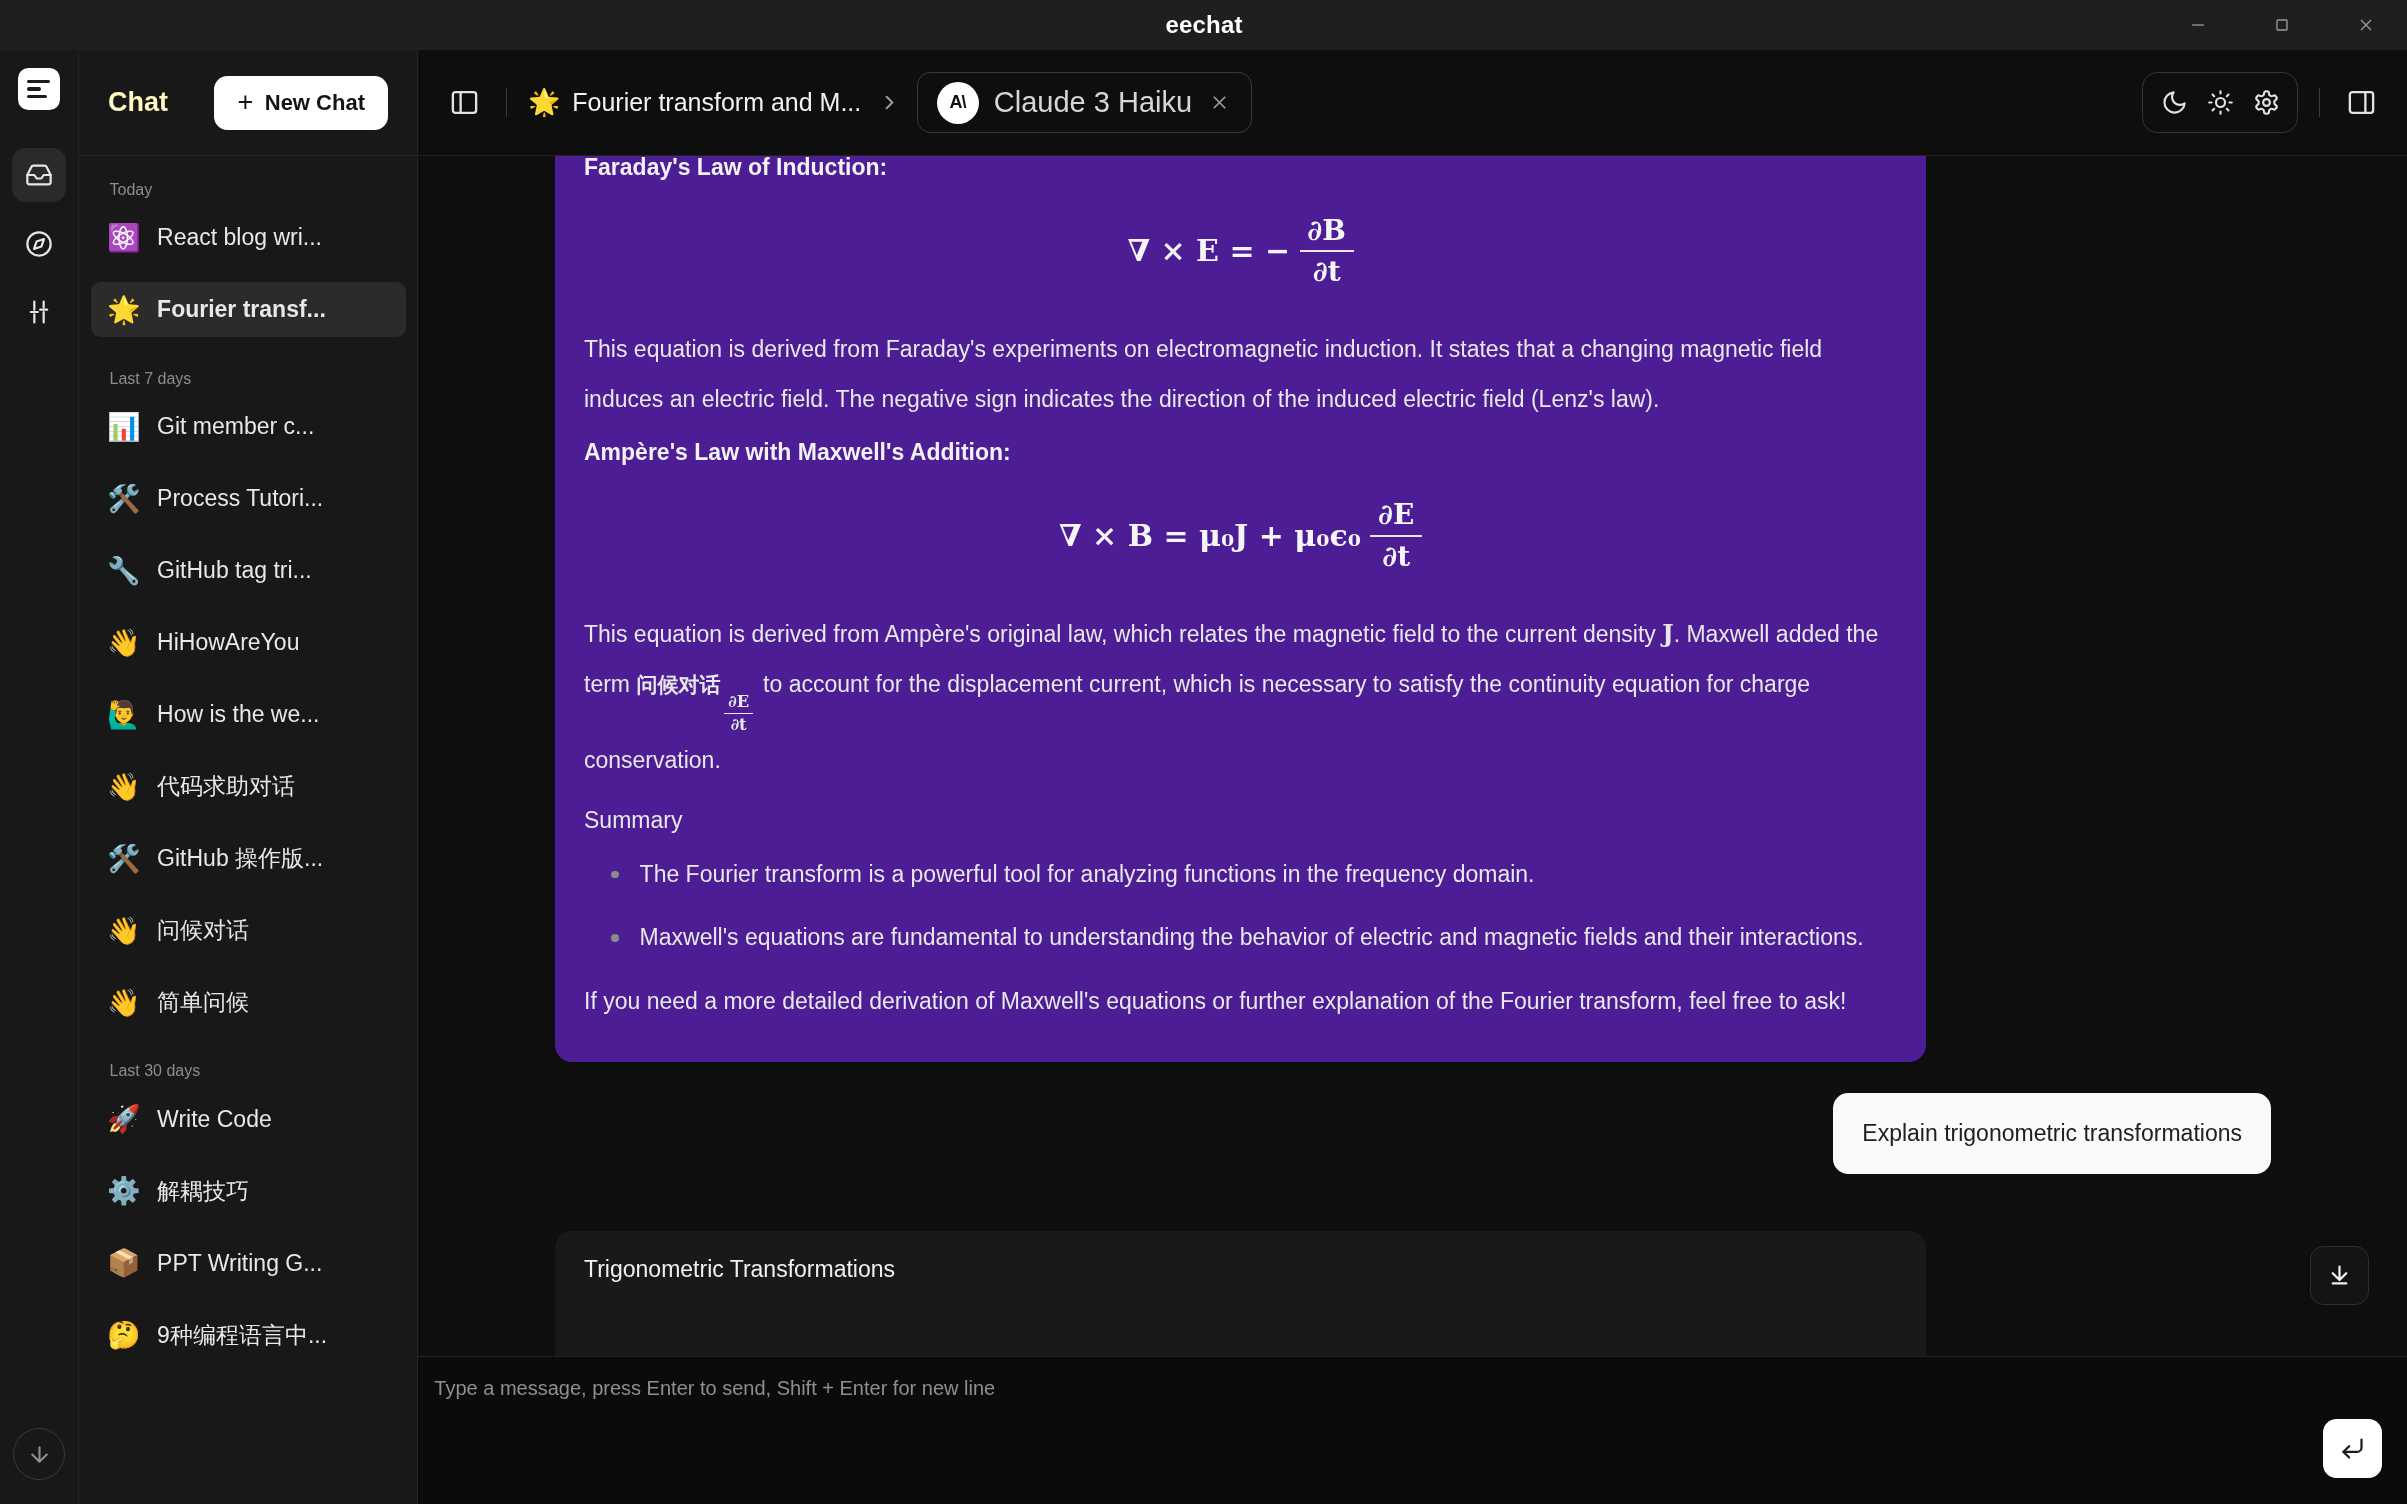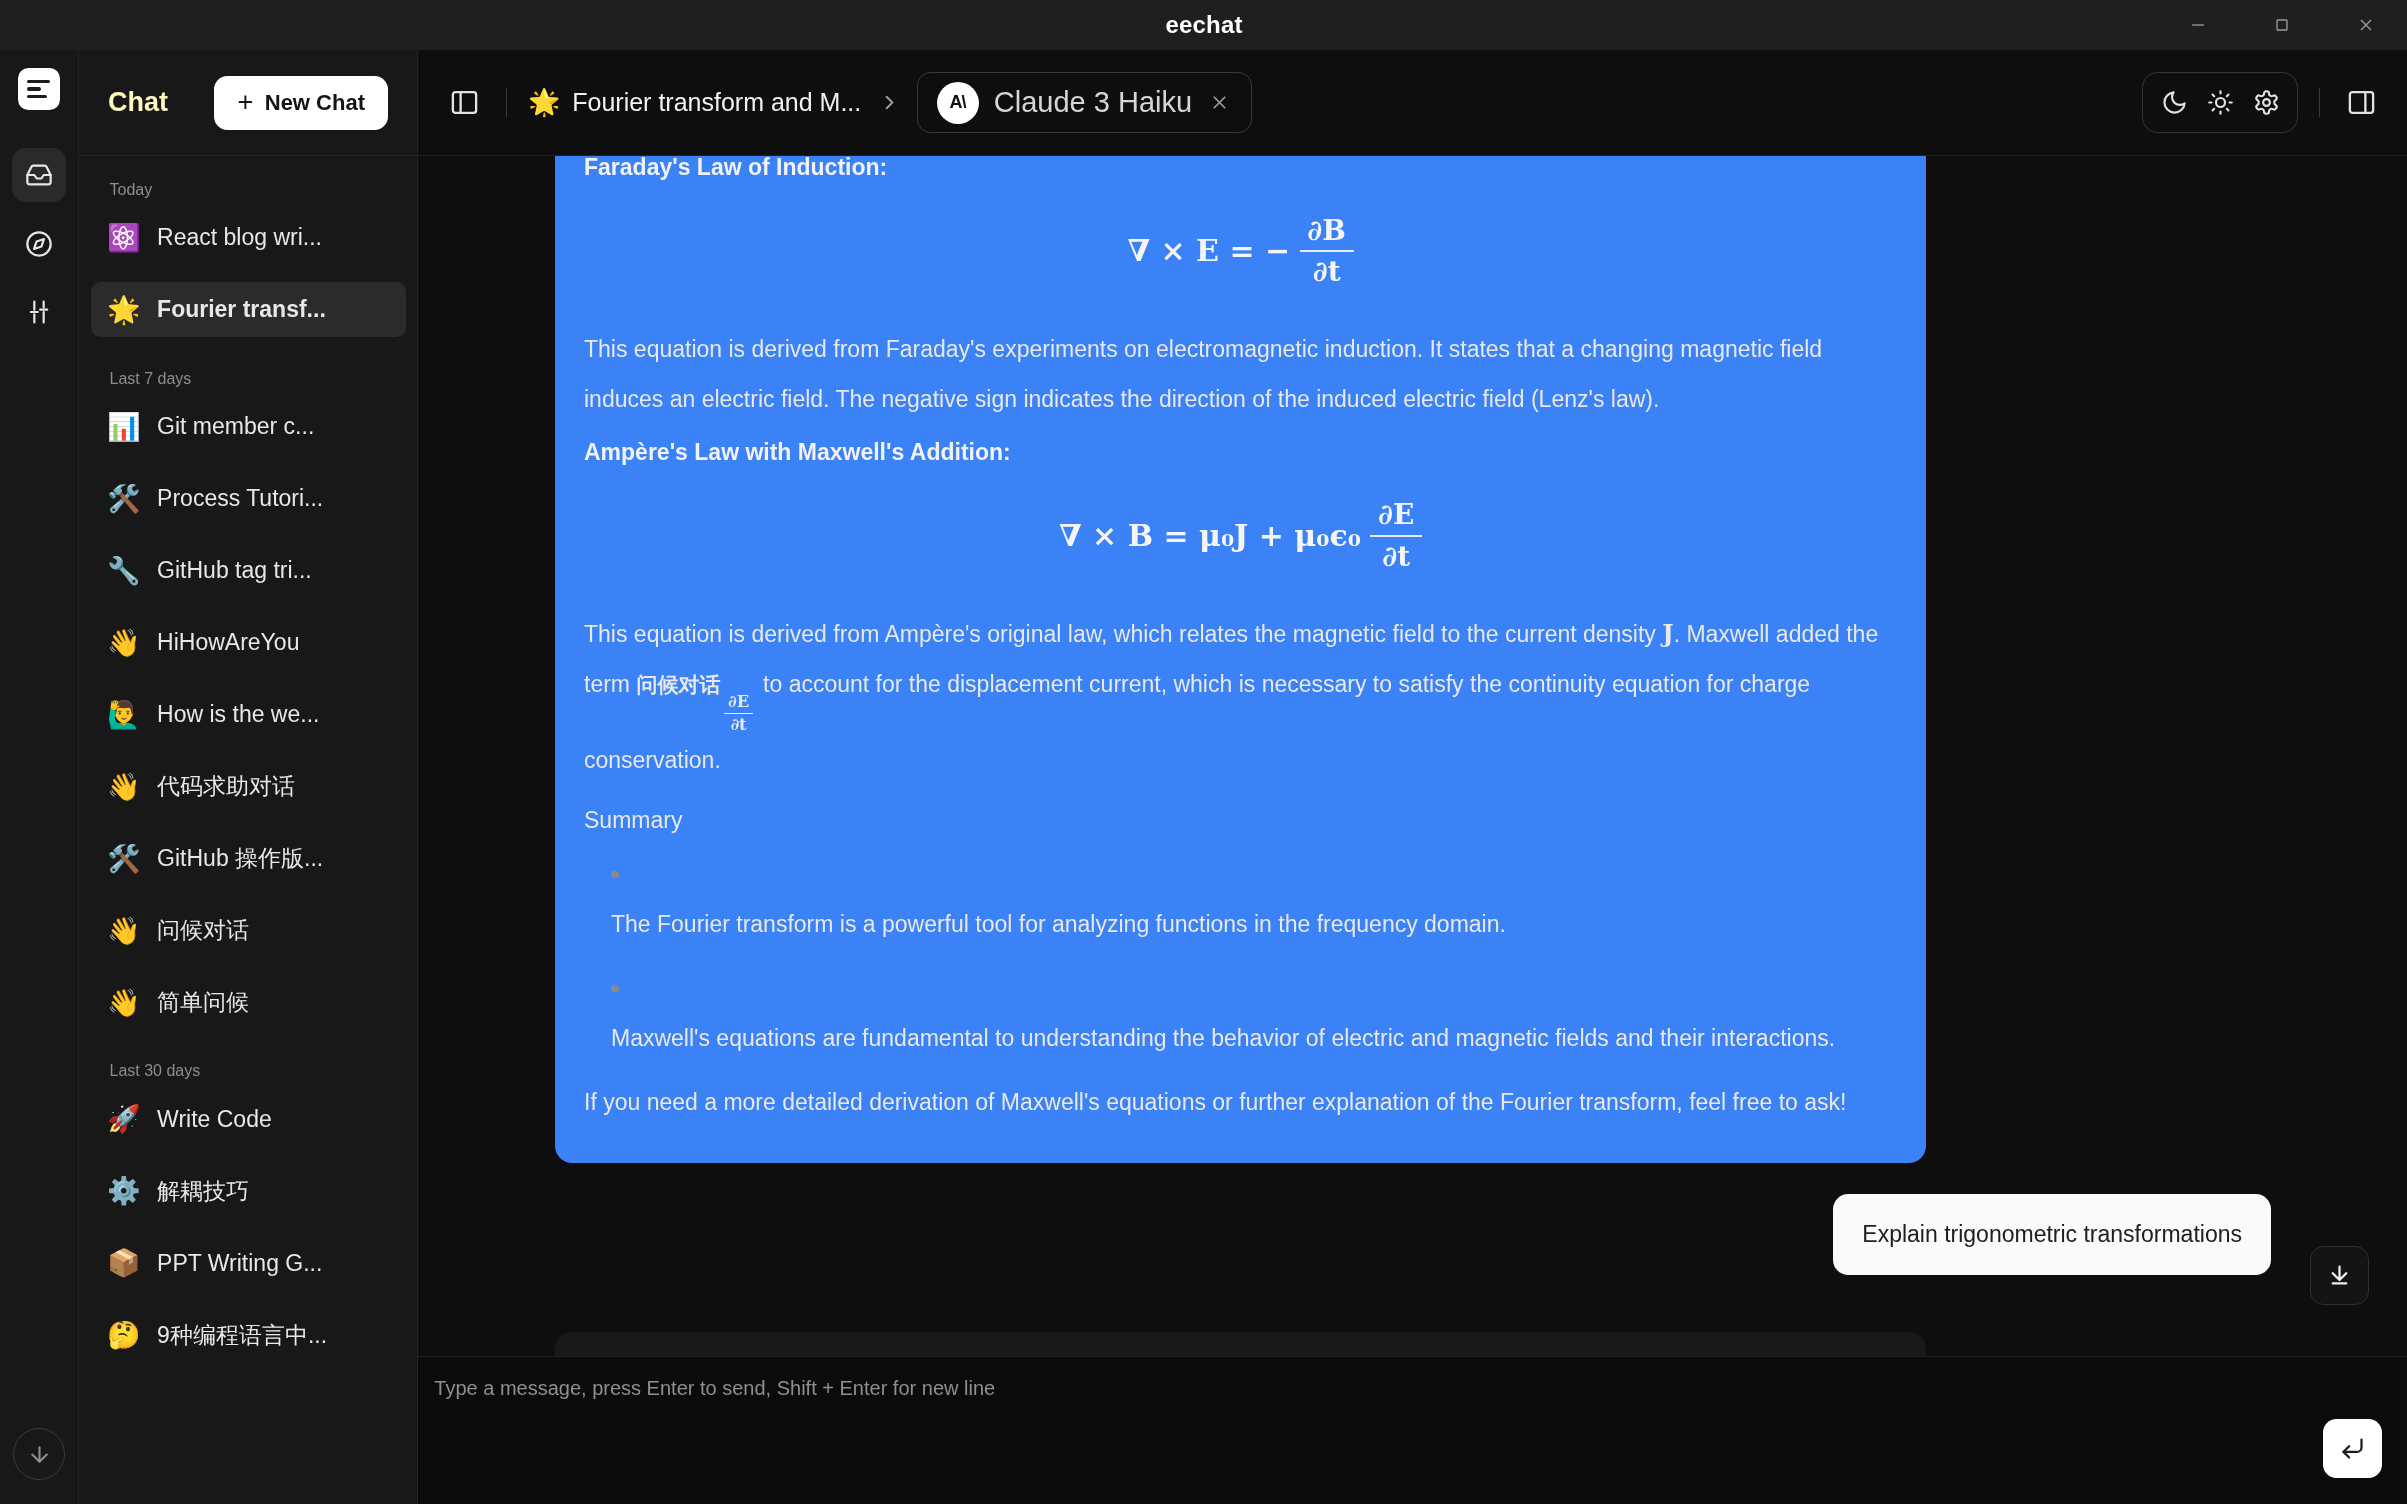--- a/index.html
+++ b/index.html
@@ -104,21 +104,21 @@
     height: 61px; border: 1px solid #373737; border-radius: 15.3px;
     display: flex; align-items: center; padding: 0 7.6px;
   }
   .theme-btn { width: 46px; height: 54px; background: none; border: none; display: flex; align-items: center; justify-content: center; }
   .theme-btn svg { width: 27px; height: 27px; stroke: #e3e3e3; stroke-width: 1.9; fill: none; stroke-linecap: round; stroke-linejoin: round; }
 
   
   .chat-area { flex: 1; min-height: 0; overflow: hidden; position: relative; }
   .messages { width: 1716px; margin: 0 auto; }
   .assistant-card {
-    width: 1371px; background: #3b82f6; border-radius: 17px;
+    width: 1371px; background: #4c1d95; border-radius: 17px;
     padding: 27px 29px; margin-top: -32px;
     font-size: 23px; line-height: 50px; color: #e8e8e8;
   }
   .msg-heading { display: block; font-weight: 700; color: #f2f2f2; font-size: 23px; line-height: 32.5px; }
   .msg-heading.second { margin-top: 11.5px; }
   .equation {
     display: flex; justify-content: center; align-items: center; gap: 9.6px;
     margin: 29px 0 34px; color: #f5f5f5;
   }
   .mtext, .mfrac, .mvar { font-family: "DejaVu Serif", "DejaVu Sans", serif; font-weight: 700; }
@@ -127,21 +127,21 @@
   .mfrac .num { padding: 0 7.6px 1.9px; border-bottom: 2.9px solid #e9e9e9; }
   .mfrac .den { padding-top: 1.9px; }
   .para { margin: 0 0 9.6px; }
   .mvar { font-size: 24px; }
   .ifrac { display: inline-flex; flex-direction: column; align-items: center; font-size: 16.3px; line-height: 20px; vertical-align: -15.3px; margin: 0 3.8px; font-family: "DejaVu Serif","DejaVu Sans",serif; font-weight: 700; }
   .ifrac .num { padding: 0 3.8px 1px; border-bottom: 1.9px solid #e9e9e9; }
   .ifrac .den { padding-top: 1px; }
   .imath { font-family: "DejaVu Serif","DejaVu Sans",serif; font-weight: 700; font-size: 21px; }
   .summary-line { margin: 1.9px 0 3.8px; }
   .bullet-list { list-style: none; padding-left: 27px; margin: 0 0 5.7px; }
-  .bullet-list li { display: flex; gap: 21px; margin-bottom: 13.4px; flex-direction: column; }
+  .bullet-list li { display: flex; gap: 21px; margin-bottom: 13.4px; }
   .bullet-list .dot { width: 7.6px; height: 7.6px; border-radius: 50%; background: #8a8a8a; flex: 0 0 7.6px; margin-top: 22px; }
   .closing { margin-top: 7.6px; }
 
   .user-row { display: flex; justify-content: flex-end; margin-top: 31px; }
   .user-bubble {
     background: #fafafa; color: #202020; font-size: 23px; line-height: 32.5px;
     padding: 24px 29px; border-radius: 15.3px; max-width: 1051px;
   }
   .next-card {
     width: 1371px; background: #191919; border-radius: 17px;

